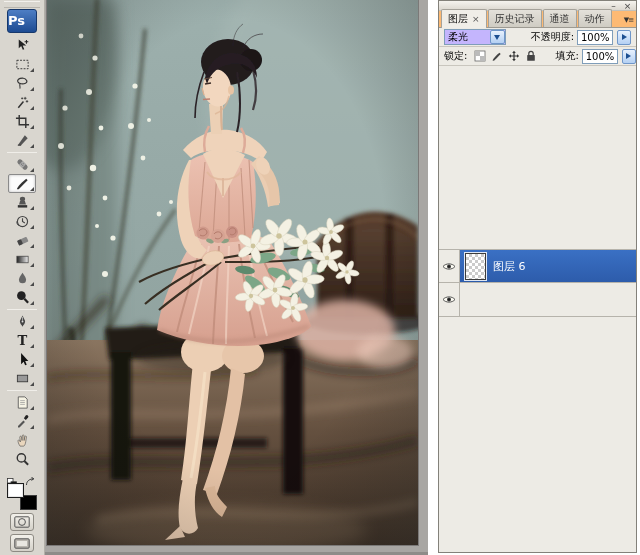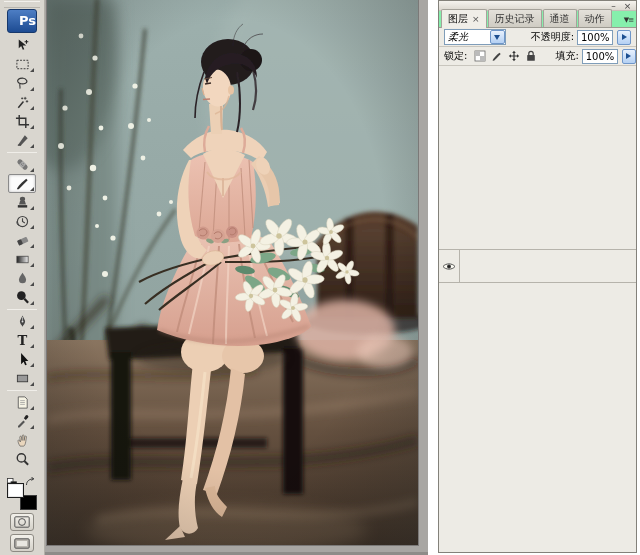--- a/index.html
+++ b/index.html
@@ -6,21 +6,21 @@
   html,body { width:640px; height:555px; }
   body { font-family:"DejaVu Sans",sans-serif; background:#fff; position:relative; overflow:hidden; }
   .app { position:absolute; left:0; top:0; width:640px; height:555px; background:#fff; }
 
   
   .toolbar { position:absolute; left:0; top:0; width:45px; height:555px;
              background:#d9d6cf; border-right:1px solid #b3b0a9; }
   .grabber { height:7px; margin:1px 4px 1px 4px; border-top:1px solid #f2f0ec; border-bottom:1px solid #b8b5ae; }
   .pslogo { width:30px; height:24px; margin:1px auto 3px auto; border:1px solid #17386b; border-radius:3px;
             background:linear-gradient(180deg,#4d7ec4,#1d4b92); color:#fff; font-weight:bold;
-            font-size:13px; text-align:right; line-height:22px; }
+            font-size:13px; text-align:left; line-height:22px; }
   .tools { display:flex; flex-direction:column; align-items:center; }
   .tool { width:28px; height:19px; display:flex; align-items:center; justify-content:center;
           position:relative; border:1px solid transparent; }
   .tool.selected { background:#fcfcfc; border:1px solid #8a8a8a; border-radius:2px;
                    box-shadow:inset 0 0 3px #bbb; }
   .tool.fly::after { content:""; position:absolute; right:1px; bottom:1px;
                      border-left:4px solid transparent; border-bottom:4px solid #4a4a4a; }
   .tsep { width:30px; height:1px; background:#aeaba4; border-bottom:1px solid #f0eee9; margin:2px 0; }
   .swatches { position:relative; width:32px; height:32px; margin:9px auto 2px auto; }
   .sw-fg { position:absolute; left:1px; top:5px; width:17px; height:15px; background:#fff;
@@ -38,32 +38,32 @@
   .photo { position:absolute; left:47px; top:0; width:371px; height:545px;
            box-shadow:0 0 0 1px rgba(55,55,55,.4); }
   .photo svg { display:block; }
 
   
   .panel { position:absolute; left:438px; top:0; width:199px; height:553px;
            background:#edebe5; border:1px solid #83817a; font-size:11px; color:#000; }
   .ptitle { height:10px; background:linear-gradient(#f5f3ee,#dcd8d0); border-bottom:1px solid #c4c1b9;
             display:flex; justify-content:flex-end; align-items:center; gap:5px; padding-right:4px; }
   .wbtn { font-size:9px; line-height:8px; color:#444; width:9px; text-align:center; cursor:default; }
-  .ptabs { height:17px; background:#86efac; display:flex; align-items:flex-end; padding:0 2px;
+  .ptabs { height:17px; background:#fdba74; display:flex; align-items:flex-end; padding:0 2px;
            border-bottom:1px solid #9d9a92; position:relative; }
   .ptab { padding:2px 6px 1px 6px; margin-right:1px; font-size:10px; color:#333;
           border:1px solid #a5a29a; border-bottom:none; border-radius:2px 2px 0 0;
           background:linear-gradient(#e4e1da,#cfccc3); white-space:nowrap; }
   .ptab.active { background:#f0eee8; position:relative; top:1px; padding-bottom:2px; color:#000; }
   .ptab .tclose { margin-left:4px; font-size:9px; color:#555; }
   .pmenu { position:absolute; right:3px; bottom:3px; font-size:7px; color:#333; letter-spacing:-1px; }
   .prow { height:19px; display:flex; align-items:center; padding:0 5px; border-bottom:1px solid #c9c6be; gap:3px; }
   .plabel { font-size:10px; white-space:nowrap; }
-  .combo { width:86px; height:16px; background:#ffffff; border:1px solid #7f9db9; display:flex;
-           align-items:center;font-style:italic; }
+  .combo { width:86px; height:16px; background:#c4b5fd; border:1px solid #7f9db9; display:flex;
+           align-items:center; }
   .combo .cval { flex:1; padding-left:3px; font-size:10px; overflow:hidden; white-space:nowrap; }
   .cbtn { width:15px; height:14px; margin-right:0px; border:1px solid #6f96c9; border-radius:2px;
           background:linear-gradient(#e8f1fd,#b4d0f3); display:flex; align-items:center; justify-content:center; }
   .arr-d { width:0; height:0; border-left:3.5px solid transparent; border-right:3.5px solid transparent;
            border-top:5px solid #1d4f91; }
   .arr-r { width:0; height:0; border-top:3.5px solid transparent; border-bottom:3.5px solid transparent;
            border-left:5px solid #1d4f91; }
   .field { width:36px; height:15px; background:#fff; border:1px solid #7f9db9; font-size:10px;
            display:flex; align-items:center; padding-left:3px; }
   .spin { width:14px; height:15px; margin-left:1px; border:1px solid #6f96c9; border-radius:2px;
@@ -607,20 +607,33 @@
       <span class="plabel" style="margin-left:14px;">填充:</span>
       <div class="grp-right">
         <div class="field">100%</div>
         <span class="spin">
             <span class="arr-r"></span>
           </span>
       </div>
     </div>
 
     <div class="layers-list">
+        <div class="layer-row selected">
+          <div class="eye-cell">
+            <svg width="14" height="9" viewBox="0 0 14 9">
+              <path d="M1 4.5C3.8 1 10.2 1 13 4.5 10.2 8 3.8 8 1 4.5Z" fill="#fbfaf2" stroke="#444" stroke-width=".9"></path>
+              <circle cx="7" cy="4.5" r="2" fill="#333"></circle>
+              <circle cx="7" cy="4.5" r=".7" fill="#111"></circle>
+            </svg>
+          </div>
+          <div class="row-body">
+            <div class="thumb transparent"></div>
+            <span class="lname">图层 6</span>
+          </div>
+        </div>
         <div class="layer-row">
           <div class="eye-cell">
             <svg width="14" height="9" viewBox="0 0 14 9">
               <path d="M1 4.5C3.8 1 10.2 1 13 4.5 10.2 8 3.8 8 1 4.5Z" fill="#fbfaf2" stroke="#444" stroke-width=".9"></path>
               <circle cx="7" cy="4.5" r="2" fill="#333"></circle>
               <circle cx="7" cy="4.5" r=".7" fill="#111"></circle>
             </svg>
           </div>
         </div>
       </div>

